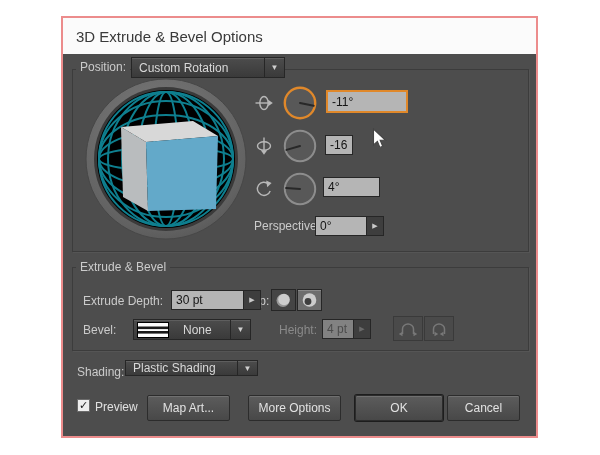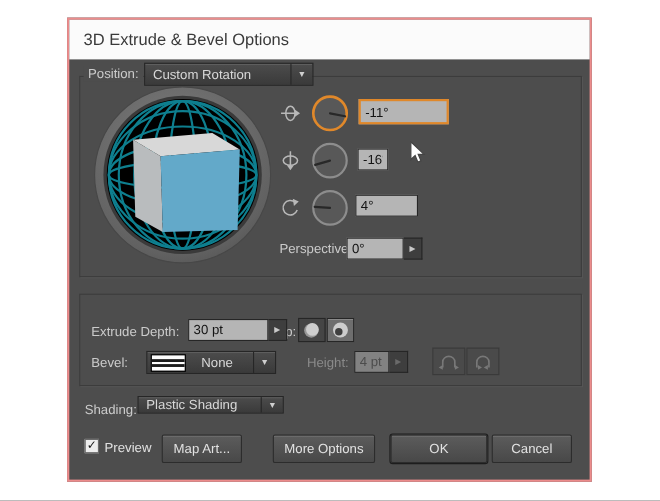--- a/index.html
+++ b/index.html
@@ -150,20 +150,21 @@
         <path d="M1.5,1 L1.5,17 L5.4,13.4 L7.9,19.4 L10.7,18.2 L8.2,12.3 L13.5,12.3 Z" fill="#ffffff" stroke="#444444" stroke-width="1.1"></path>
       </svg>
 
       <span class="lbl" style="left:191px; top:165px;">Perspective:</span>
       <div class="fieldwrap" style="left:252px; top:162px;">
         <input class="field" style="width: 52px;" value="0°">
         <span class="spin">▶</span>
       </div>
 
       <div class="group" style="left:9px; top:213px; width:457px; height:84px;"></div>
+      <span class="lbl mask" style="left:13px; top:206px; position:absolute; z-index:3;">Extrude &amp; Bevel</span>
 
       <span class="lbl" style="left:20px; top:240px;">Extrude Depth:</span>
       <div class="fieldwrap" style="left:96px; top:236px;">
         <input class="field" style="width: 73px; margin-left: 12px;" value="30 pt">
         <span class="spin">▶</span>
       </div>
 
       <span class="lbl" style="left:181px; top:240px;">Cap:</span>
       <div class="capbtn" style="left:208px; top:235px;">
         <svg width="17" height="16" viewBox="0 0 17 16">
@@ -216,20 +217,20 @@
       <div class="dropdown" style="left:62px; top:306px; width:133px; height:16px;">
         <span class="dd-text">Plastic Shading</span>
         <span class="dd-arrow">▼</span>
       </div>
 
       <span class="checkbox" style="left:14px; top:345px;">
         <span>✓</span>
       </span>
       <span class="lbl" style="left:32px; top:346px; color:#e0e0e0;">Preview</span>
 
-      <button class="btn" style="left:84px; top:341px; width:73px; height:26px;">Map Art...</button>
+      <button class="btn" style="left:84px; top:341px; width:83px; height:26px;">Map Art...</button>
       <button class="btn" style="left:185px; top:341px; width:93px; height:26px;">More Options</button>
       <button class="btn" style="left:384px; top:341px; width:73px; height:26px;">Cancel</button>
       <button class="btn default" style="left:292px; top:341px; width:88px; height:26px;">OK</button>
 
     </div>
   </div>
 </div>
 
 </body></html>

